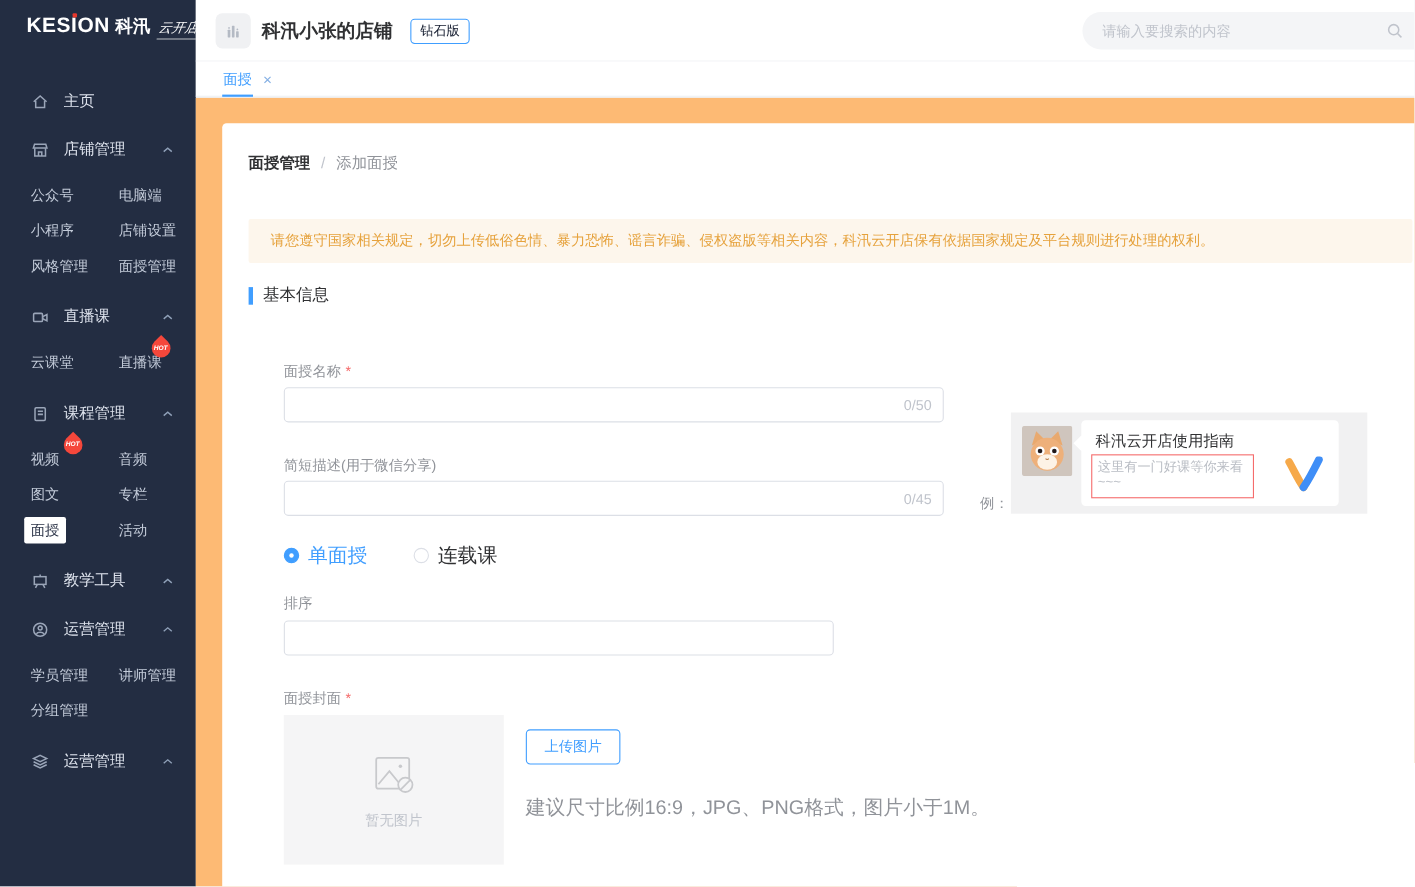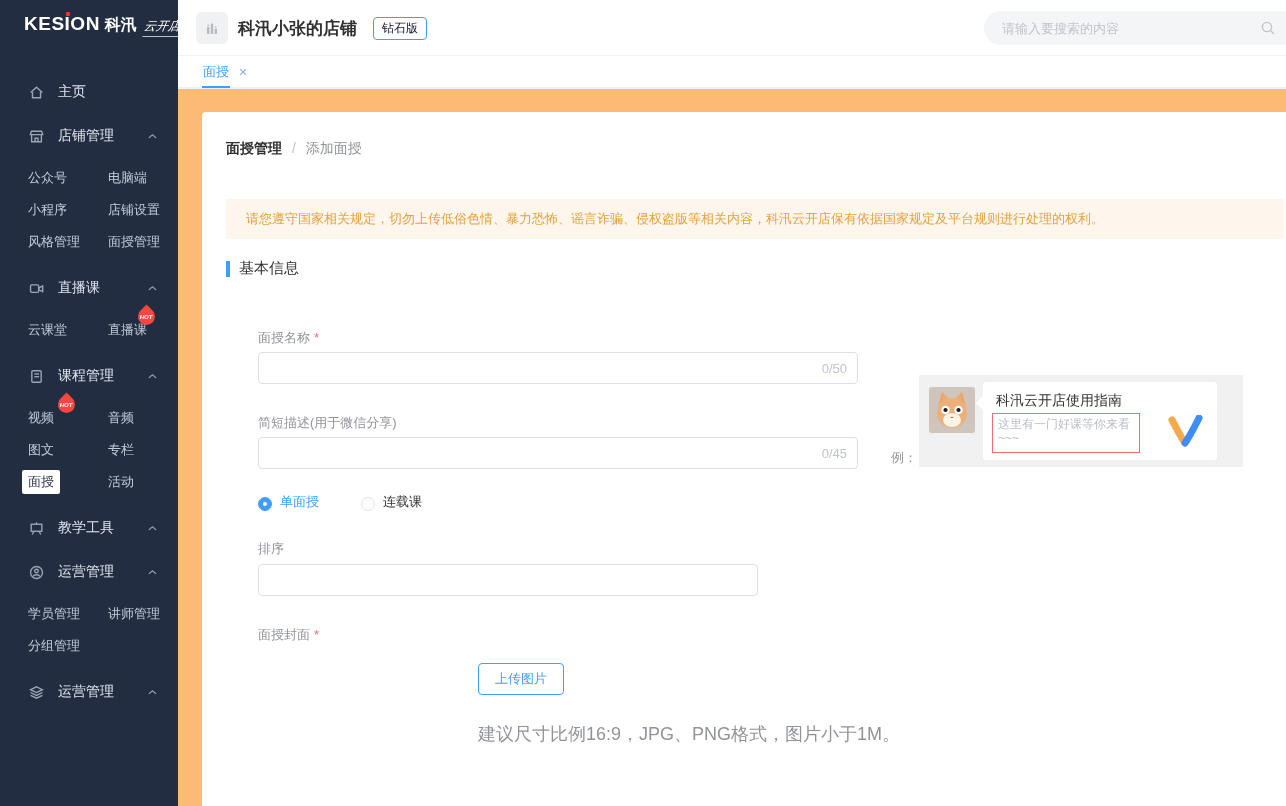--- a/index.html
+++ b/index.html
@@ -60,21 +60,21 @@
   .tinput { position:absolute; height:32px; border:1px solid #dcdfe6; border-radius:4px; background:#fff; }
   .tinput input { position:absolute; inset:0; border:none; outline:none; background:transparent; padding:0 48px 0 12px; font-size:13px; color:#303133; width:100%; height:100%; }
   .counter { position:absolute; right:10px; top:8px; font-size:13px; color:#c0c4cc; }
 
   .lbl-name { left:56px; top:217px; } .inp-name { left:56px; top:240px; width:600px; }
   .lbl-desc { left:56px; top:302px; } .inp-desc { left:56px; top:325px; width:600px; }
   .lbl-sort { left:56px; top:428px; } .inp-sort { left:56px; top:452px; width:500px; }
   .lbl-cover{ left:56px; top:514px; }
 
   .radio-row { position:absolute; left:56px; top:381px; display:flex; align-items:center; gap:42px; }
-  .radio { display:flex; align-items:flex-end; cursor:pointer; font-size:13px; }
+  .radio { display:flex; align-items:center; cursor:pointer; font-size:18px; }
   .rdot { width:14px; height:14px; border-radius:50%; margin-right:8px; flex:none; }
   .radio.on .rdot { background:#409eff; border:1px solid #409eff; position:relative; }
   .radio.on .rdot::after { content:""; position:absolute; left:4px; top:4px; width:4px; height:4px; background:#fff; border-radius:50%; }
   .radio.off .rdot { background:#fff; border:1px solid #dcdfe6; }
   .radio.on { color:#409eff; }
   .radio.off { color:#303133; }
 
   .cover-box { position:absolute; left:56px; top:538px; width:200px; height:136px; background:#f5f5f6; display:flex; flex-direction:column; align-items:center; justify-content:center; }
   .cover-box svg { width:46px; height:46px; }
   .cover-empty { color:#c0c4cc; font-size:13px; margin-top:10px; }
@@ -304,20 +304,30 @@
       </span>
     </div>
 
     <div class="flabel lbl-sort">排序</div>
     <div class="tinput inp-sort">
       <input value="" style="">
     </div>
 
     <div class="flabel lbl-cover">
       <span>面授封面</span><span class="req">*</span>
+    </div>
+    <div class="cover-box">
+      <svg viewBox="0 0 46 46" fill="none" stroke="#c8c9cc" stroke-width="1.6">
+        <rect x="7" y="8" width="30" height="28" rx="2"></rect>
+        <circle cx="29" cy="15.5" r="1.6" fill="#c8c9cc" stroke="none"></circle>
+        <path d="M9 32 L19 20 L28 31"></path>
+        <circle cx="33.5" cy="32.5" r="6.5" fill="#f5f5f6"></circle>
+        <line x1="29" y1="37" x2="38" y2="28"></line>
+      </svg>
+      <span class="cover-empty">暂无图片</span>
     </div>
     <button class="upload-btn">上传图片</button>
     <div class="upload-hint">建议尺寸比例16:9，JPG、PNG格式，图片小于1M。</div>
 
     <span class="ex-label">例：</span>
     <div class="ex-box">
       <span class="ex-avatar">
         <svg viewBox="0 0 46 46" width="46" height="46">
           <rect width="46" height="46" fill="#cfc5bd"></rect>
           <polygon points="9,18 13,5 21,13" fill="#e9a96e"></polygon>

